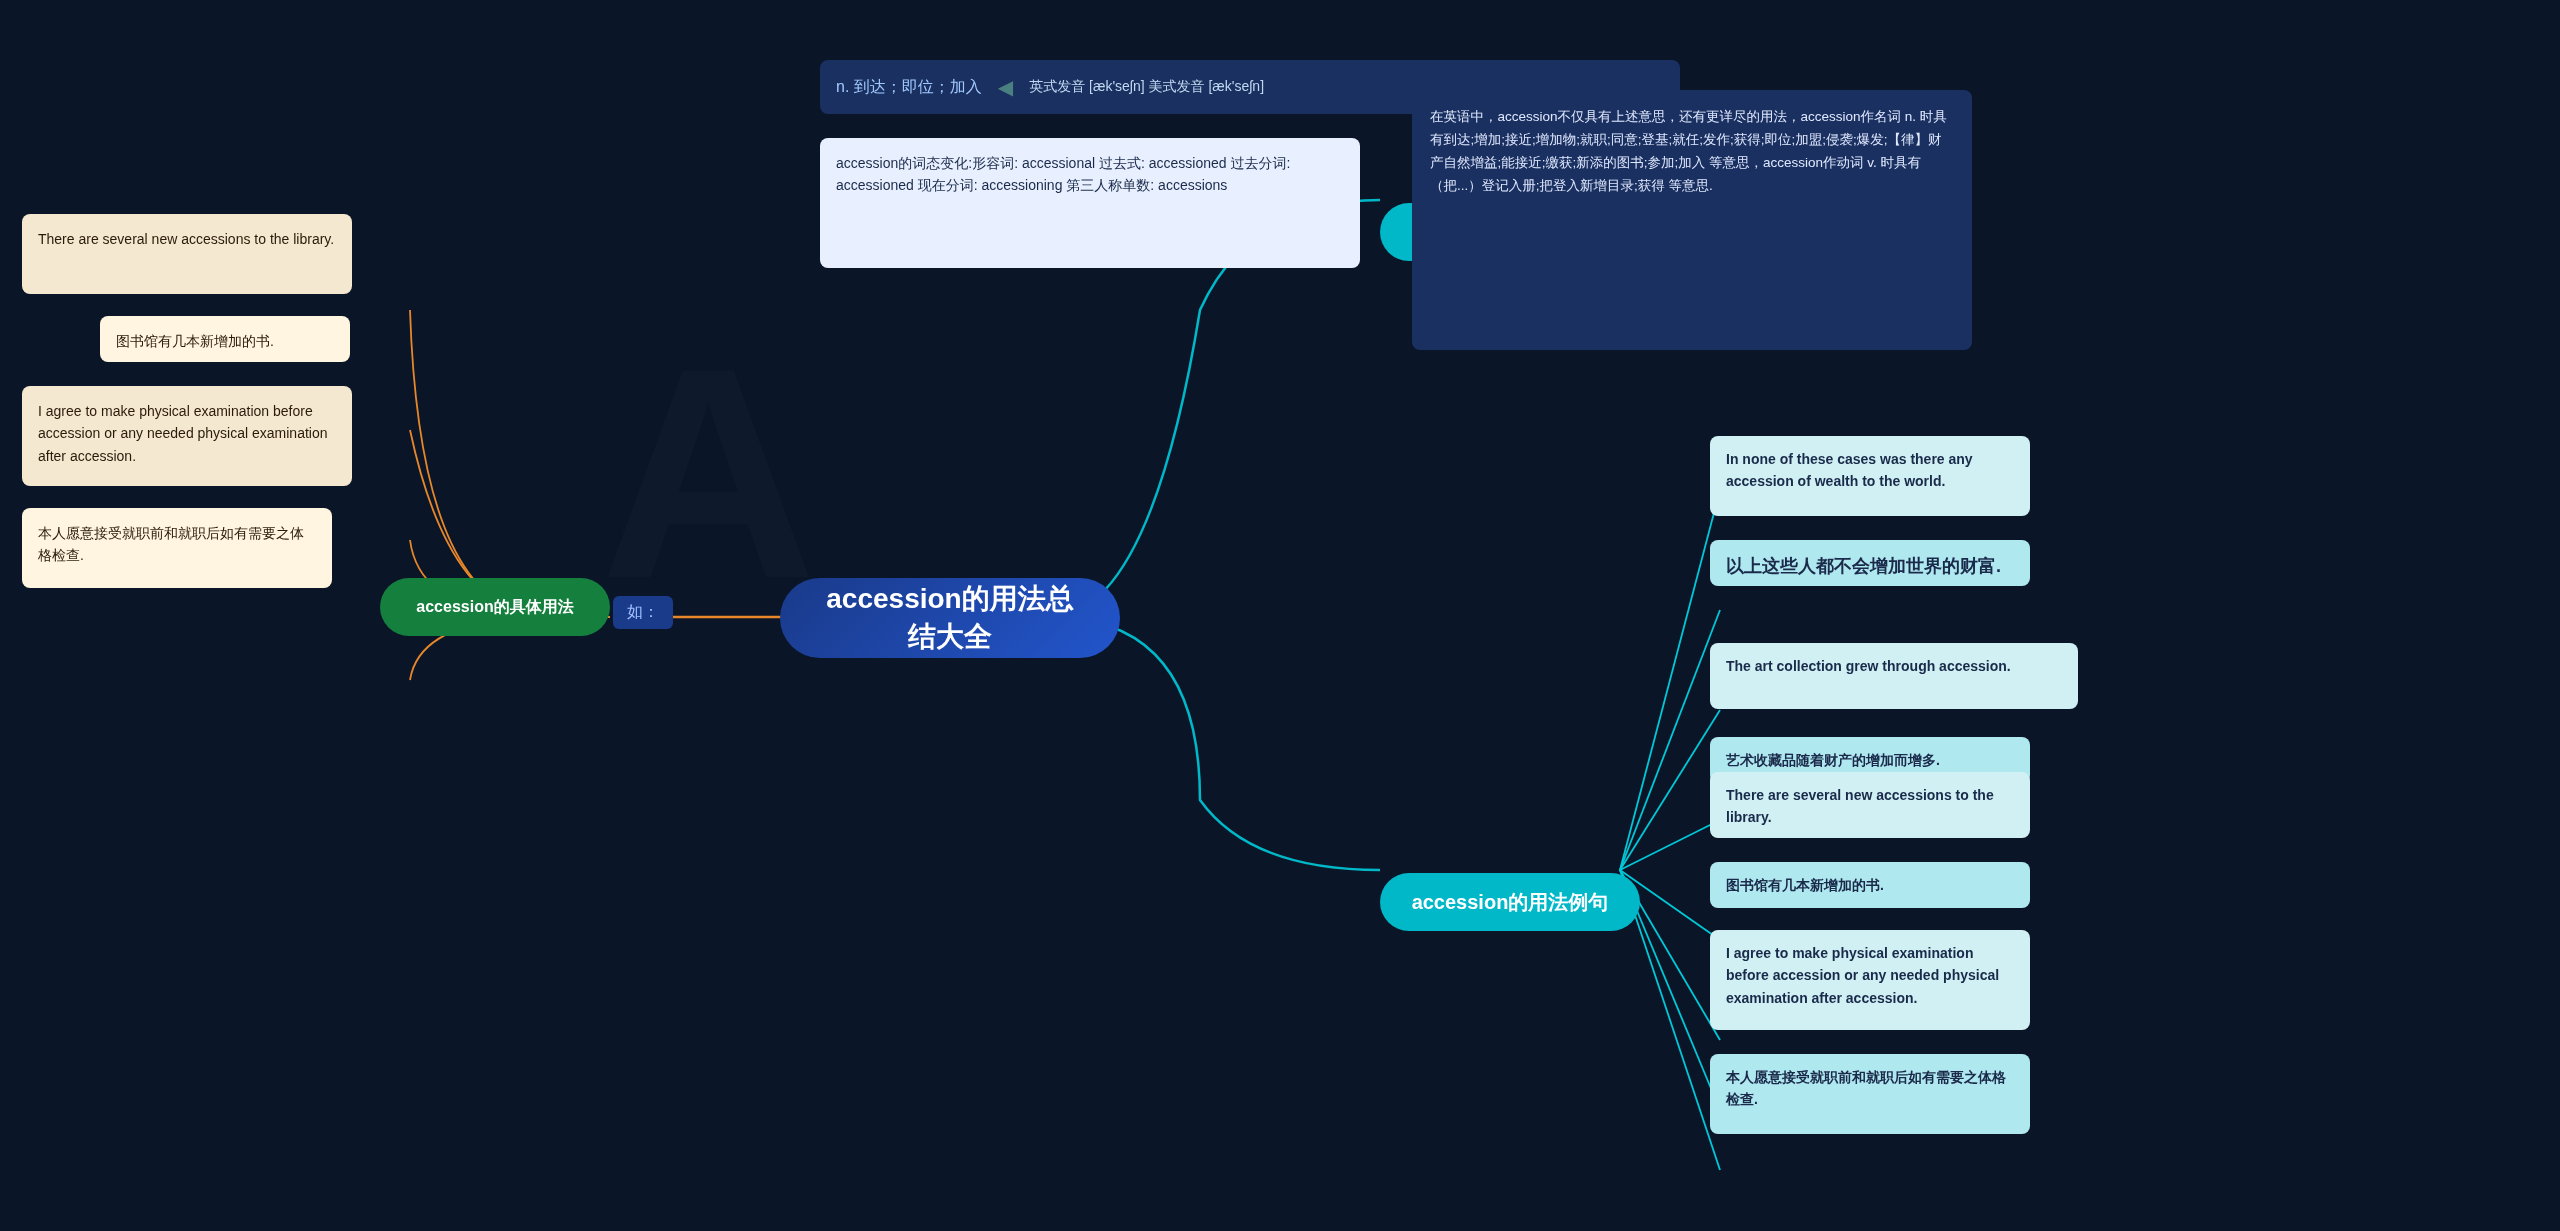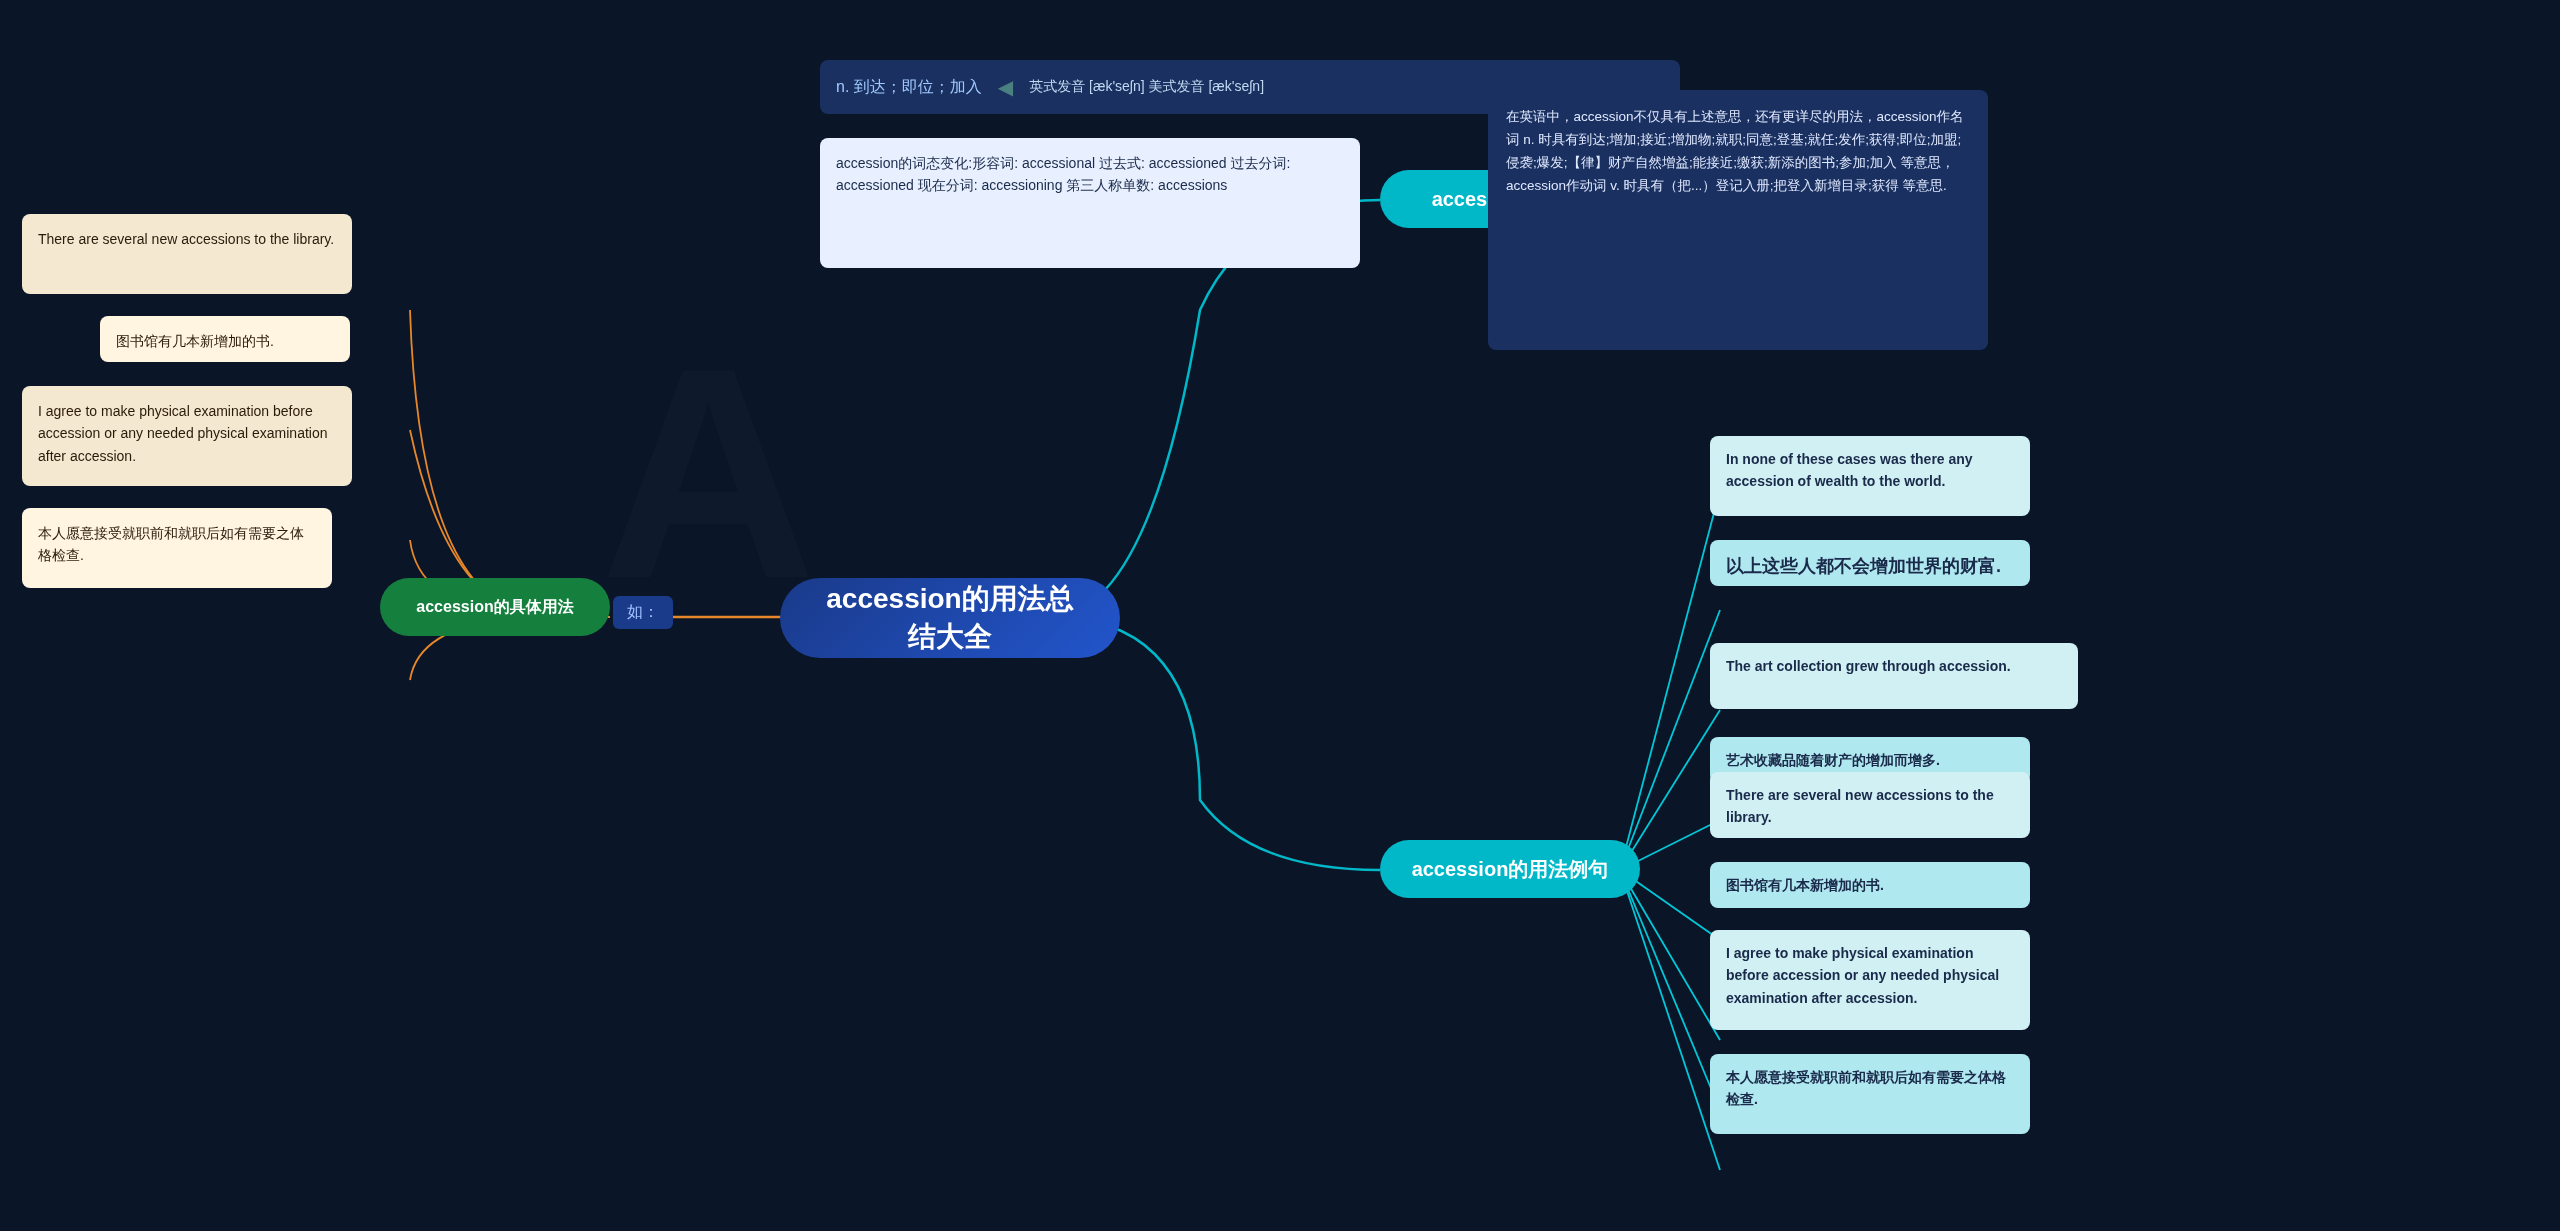--- a/index.html
+++ b/index.html
@@ -42,20 +42,21 @@
     }
 
     
     .node-teal {
       background: #00b8c8;
       color: #fff;
       font-size: 20px;
       font-weight: bold;
       border-radius: 30px;
       padding: 12px 28px;
+      margin-top: 33px;
     }
 
     
     .node-orange {
       background: #15803d;
       color: #fff;
       font-size: 16px;
       font-weight: bold;
       border-radius: 30px;
       padding: 0 28px;
@@ -194,21 +195,21 @@
 <div class="node node-teal" style="left:1380px; top:840px; width:260px; height:58px;">accession的用法例句</div>
 
 <div class="box-pron" style="left:820px; top:60px; width:860px; height:54px;">
   <span class="pron-main">n. 到达；即位；加入</span>
   <span style="color:#4a8080; font-size:20px;">◀</span>
   <span class="pron-detail">英式发音 [æk'seʃn] 美式发音 [æk'seʃn]</span>
 </div>
 
 <div class="box-white" style="left:820px; top:138px; width:540px; height:130px; font-size:14px;">accession的词态变化:形容词: accessional 过去式: accessioned 过去分词: accessioned 现在分词: accessioning 第三人称单数: accessions</div>
 
-<div class="box-definition" style="left:1488px; top:90px; width:500px; height:260px; font-size:13.5px;">在英语中，accession不仅具有上述意思，还有更详尽的用法，accession作名词 n. 时具有到达;增加;接近;增加物;就职;同意;登基;就任;发作;获得;即位;加盟;侵袭;爆发;【律】财产自然增益;能接近;缴获;新添的图书;参加;加入 等意思，accession作动词 v. 时具有（把...）登记入册;把登入新增目录;获得 等意思.</div>
+<div class="box-definition" style="left:1412px; top:90px; width:560px; height:260px; font-size:13.5px;">在英语中，accession不仅具有上述意思，还有更详尽的用法，accession作名词 n. 时具有到达;增加;接近;增加物;就职;同意;登基;就任;发作;获得;即位;加盟;侵袭;爆发;【律】财产自然增益;能接近;缴获;新添的图书;参加;加入 等意思，accession作动词 v. 时具有（把...）登记入册;把登入新增目录;获得 等意思.</div>
 
 <div class="node-label" style="left:613px; top:596px;">如：</div>
 
 <div class="box-left" style="left:22px; top:214px; width:330px; height:80px; font-size:14px;">
   <span>There are several new accessions to the library.</span>
 </div>
 
 <div class="box-left-cn" style="left:100px; top:316px; width:250px; height:46px; font-size:14px;">
   <span>图书馆有几本新增加的书.</span>
 </div>

